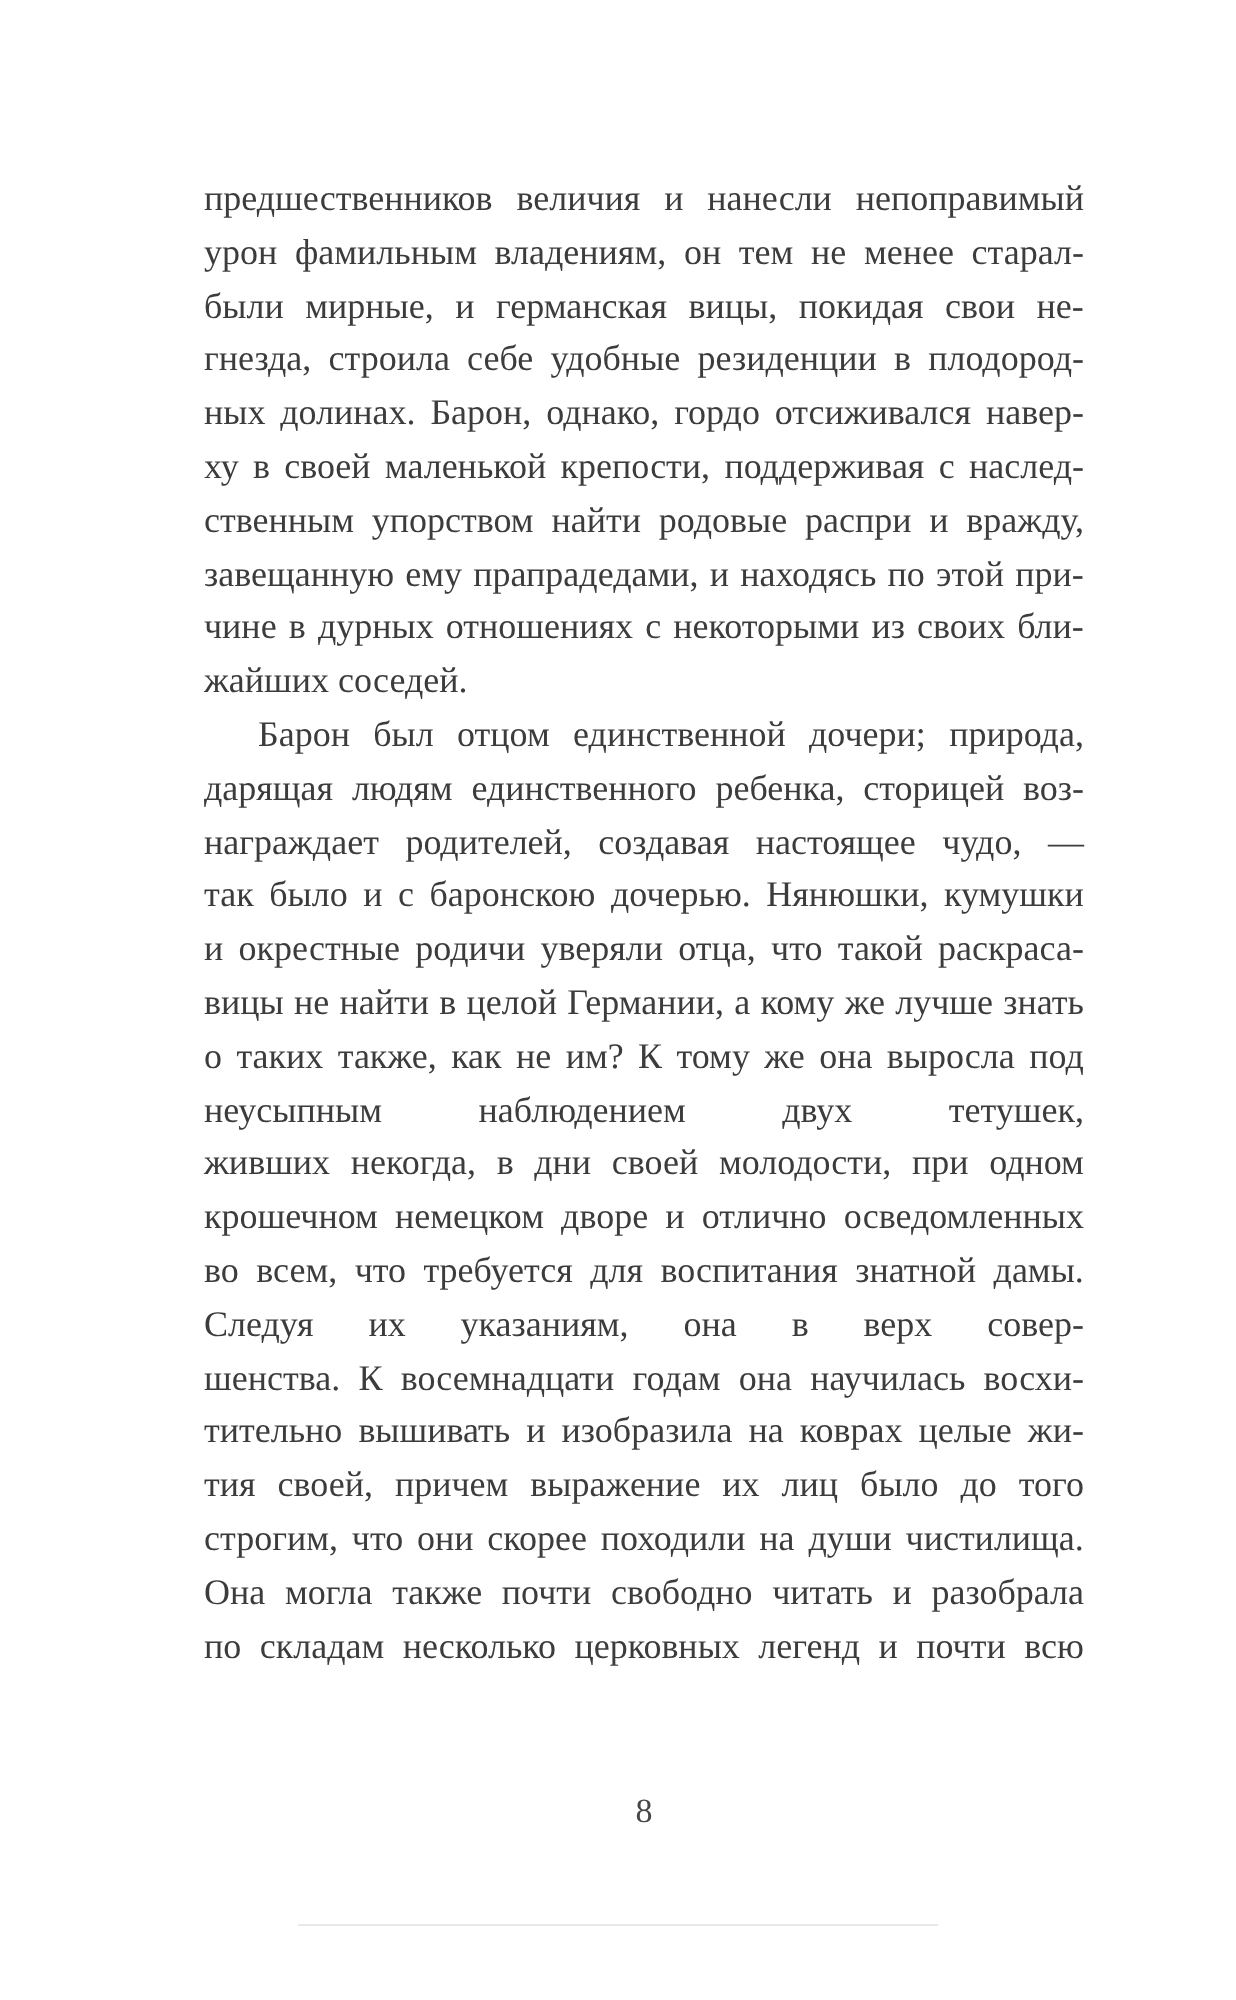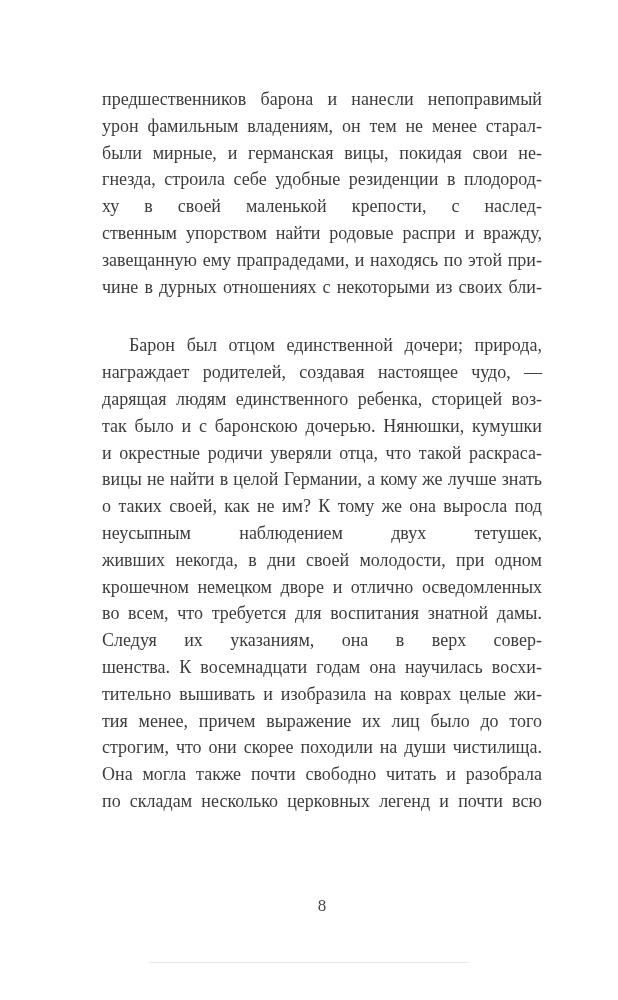--- a/index.html
+++ b/index.html
@@ -29,21 +29,20 @@
     line-height: 26.8px;
     text-align: left;
     white-space: nowrap;
   }
   .line.justified {
     display: flex;
     justify-content: space-between;
   }
   .line.indented {
     padding-left: 27px;
-    margin-top: 32px;
   }
   .page-number {
     position: absolute;
     left: 102px;
     top: 896px;
     width: 440px;
     text-align: center;
     font-size: 17px;
     color: var(--pagenum-color, #474747);
   }
@@ -57,21 +56,21 @@
   }
 </style>
 </head>
 <body>
 
 <div class="book-page">
   <div class="text-block">
       <div class="paragraph">
         <div class="line justified">
           <span>предшественников</span>
-          <span>барона</span>
+          <span>величия</span>
           <span>и</span>
           <span>нанесли</span>
           <span>непоправимый</span>
         </div>
         <div class="line justified">
           <span>урон</span>
           <span>фамильным</span>
           <span>владениям,</span>
           <span>он</span>
           <span>тем</span>
@@ -92,25 +91,35 @@
         <div class="line justified">
           <span>гнезда,</span>
           <span>строила</span>
           <span>себе</span>
           <span>удобные</span>
           <span>резиденции</span>
           <span>в</span>
           <span>плодород-</span>
         </div>
         <div class="line justified">
+          <span>ных</span>
+          <span>долинах.</span>
+          <span>Барон,</span>
+          <span>однако,</span>
+          <span>гордо</span>
+          <span>отсиживался</span>
+          <span>навер-</span>
+        </div>
+        <div class="line justified">
           <span>ху</span>
           <span>в</span>
           <span>своей</span>
           <span>маленькой</span>
           <span>крепости,</span>
+          <span>поддерживая</span>
           <span>с</span>
           <span>наслед-</span>
         </div>
         <div class="line justified">
           <span>ственным</span>
           <span>упорством</span>
           <span>найти</span>
           <span>родовые</span>
           <span>распри</span>
           <span>и</span>
@@ -130,45 +139,46 @@
           <span>чине</span>
           <span>в</span>
           <span>дурных</span>
           <span>отношениях</span>
           <span>с</span>
           <span>некоторыми</span>
           <span>из</span>
           <span>своих</span>
           <span>бли-</span>
         </div>
+        <div class="line">жайших соседей.</div>
       </div>
       <div class="paragraph">
         <div class="line justified indented">
           <span>Барон</span>
           <span>был</span>
           <span>отцом</span>
           <span>единственной</span>
           <span>дочери;</span>
           <span>природа,</span>
         </div>
         <div class="line justified">
+          <span>дарящая</span>
+          <span>людям</span>
+          <span>единственного</span>
+          <span>ребенка,</span>
+          <span>сторицей</span>
+          <span>воз-</span>
+        </div>
+        <div class="line justified">
           <span>награждает</span>
           <span>родителей,</span>
           <span>создавая</span>
           <span>настоящее</span>
           <span>чудо,</span>
           <span>—</span>
-        </div>
-        <div class="line justified">
-          <span>дарящая</span>
-          <span>людям</span>
-          <span>единственного</span>
-          <span>ребенка,</span>
-          <span>сторицей</span>
-          <span>воз-</span>
         </div>
         <div class="line justified">
           <span>так</span>
           <span>было</span>
           <span>и</span>
           <span>с</span>
           <span>баронскою</span>
           <span>дочерью.</span>
           <span>Нянюшки,</span>
           <span>кумушки</span>
@@ -192,21 +202,21 @@
           <span>Германии,</span>
           <span>а</span>
           <span>кому</span>
           <span>же</span>
           <span>лучше</span>
           <span>знать</span>
         </div>
         <div class="line justified">
           <span>о</span>
           <span>таких</span>
-          <span>своей,</span>
+          <span>также,</span>
           <span>как</span>
           <span>не</span>
           <span>им?</span>
           <span>К</span>
           <span>тому</span>
           <span>же</span>
           <span>она</span>
           <span>выросла</span>
           <span>под</span>
         </div>
@@ -267,21 +277,21 @@
           <span>вышивать</span>
           <span>и</span>
           <span>изобразила</span>
           <span>на</span>
           <span>коврах</span>
           <span>целые</span>
           <span>жи-</span>
         </div>
         <div class="line justified">
           <span>тия</span>
-          <span>менее,</span>
+          <span>своей,</span>
           <span>причем</span>
           <span>выражение</span>
           <span>их</span>
           <span>лиц</span>
           <span>было</span>
           <span>до</span>
           <span>того</span>
         </div>
         <div class="line justified">
           <span>строгим,</span>

